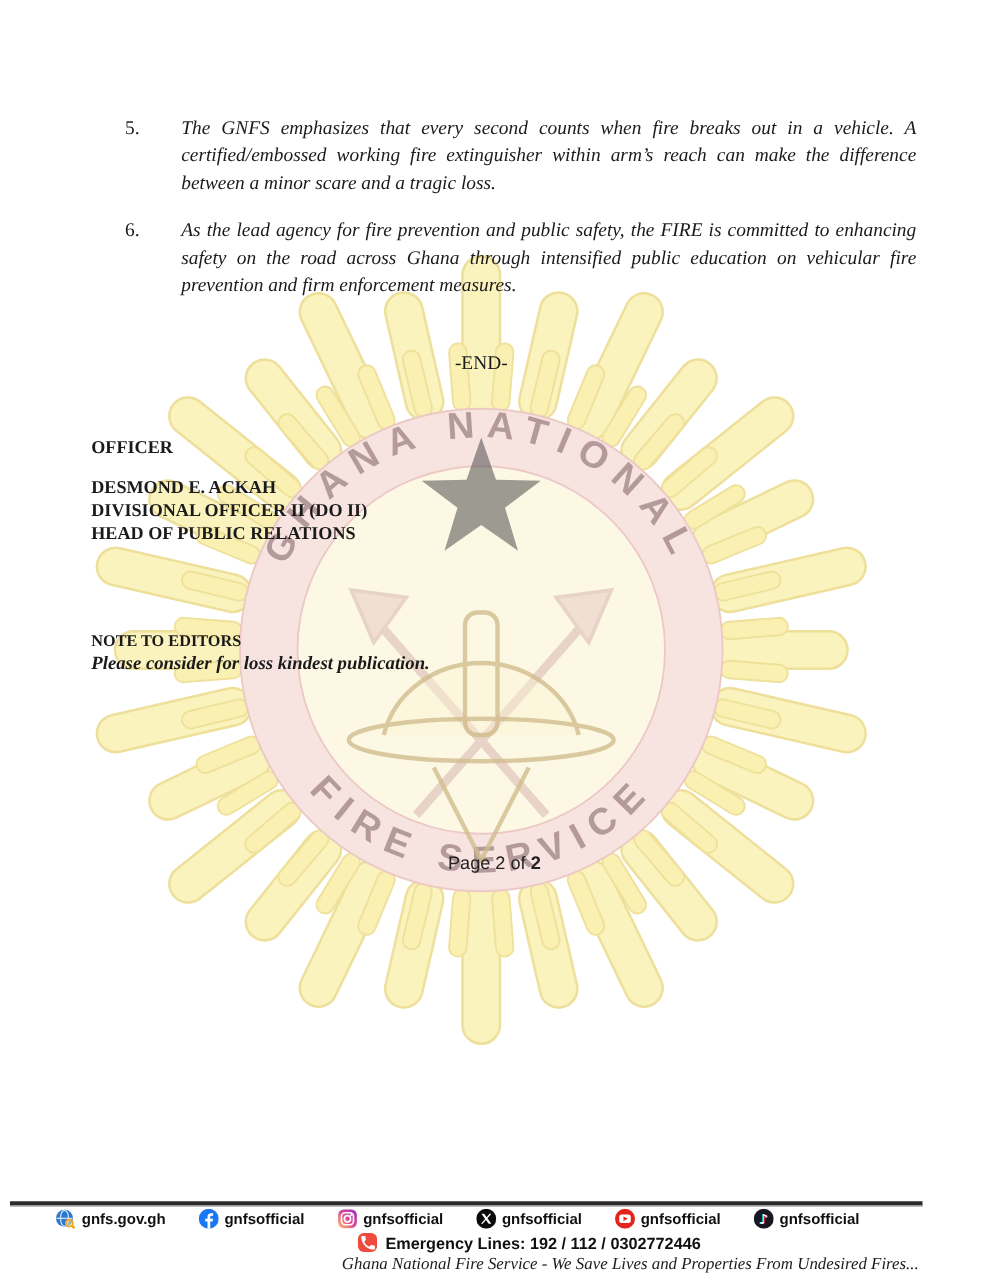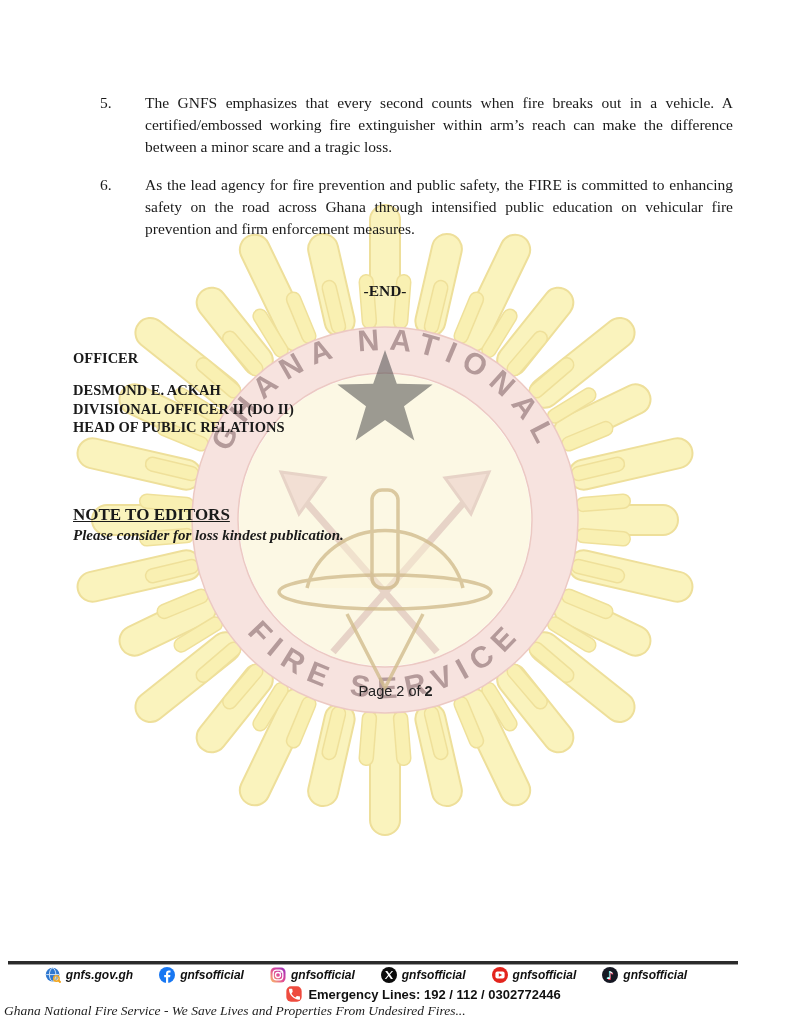--- a/index.html
+++ b/index.html
@@ -13,42 +13,42 @@
   
   #watermark{left:55px;top:190px;width:660px;height:660px;z-index:1;pointer-events:none;}
   .wm-petal{fill:#faf3bd;stroke:#eedf9a;stroke-width:2;}
   .wm-finger{fill:#f9f0b2;stroke:#efe09a;stroke-width:1.5;}
   .wm-arc-text{font-family:"Liberation Sans",sans-serif;font-weight:bold;font-size:30px;
     letter-spacing:9px;fill:#a98e8e;opacity:.85;}
   
   .doc{z-index:2;}
   .para{left:100px;width:633px;display:grid;grid-template-columns:45px 1fr;
     font-size:15.5px;line-height:22px;}
-  .para .ptext{text-align:justify;}
-  #end-marker{left:115px;width:540px;text-align:center;font-weight:bold;font-size:15.5px;}
+  .para .ptext{text-align:justify;font-style:italic;}
+  #end-marker{left:115px;width:540px;text-align:center;font-weight:normal;font-size:15.5px;}
   #signed-label,#signatory,#note-block{left:73px;font-weight:bold;}
   #signed-label{font-size:14.5px;}
   #signatory{font-size:14.5px;line-height:18.5px;}
-  #note-heading{font-size:17px;text-decoration:underline;}
+  #note-heading{font-size:13px;}
   #note-body{font-size:15px;font-style:italic;margin-top:2px;}
   #page-number{left:0;width:791px;text-align:center;
     font-family:"Liberation Sans",sans-serif;font-size:14.5px;color:#222;}
   #page-number b{font-weight:bold;}
   
   #footer-rule{left:8px;top:961px;width:730px;height:3px;background:#2b2b2b;
     border-bottom:1px solid #9a9a9a;z-index:3;}
   #social-row{left:0;top:967px;width:732px;display:flex;justify-content:center;
-    align-items:center;gap:26px;z-index:3;font-style:italic;}
+    align-items:center;gap:26px;z-index:3;}
   .social-item{display:flex;align-items:center;gap:5px;
     font-family:"Liberation Sans",sans-serif;font-weight:bold;font-size:12px;color:#101010;}
   .social-item svg{display:block;}
   #emergency-row{left:0;top:986px;width:791px;display:flex;justify-content:center;
     align-items:center;gap:6px;z-index:3;
     font-family:"Liberation Sans",sans-serif;font-weight:bold;font-size:13px;color:#101010;padding-left:28px;}
-  #tagline{left:4px;top:1003px;width:719px;text-align:left;font-style:italic;
+  #tagline{left:16px;top:1003px;width:719px;text-align:right;font-style:italic;
     font-size:13.5px;color:#1c1c1c;z-index:3;}
 </style>
 </head>
 <body>
 
 <svg id="watermark" class="layer" viewBox="0 0 660 660">
   <g id="wm-rays">
       <rect x="315" y="15" width="30" height="126" rx="15" class="wm-petal" transform="rotate(0 330 330)"></rect>
       <rect x="315" y="37" width="30" height="104" rx="15" class="wm-petal" transform="rotate(12.857142857142858 330 330)"></rect>
       <rect x="315" y="15" width="30" height="126" rx="15" class="wm-petal" transform="rotate(25.714285714285715 330 330)"></rect>

